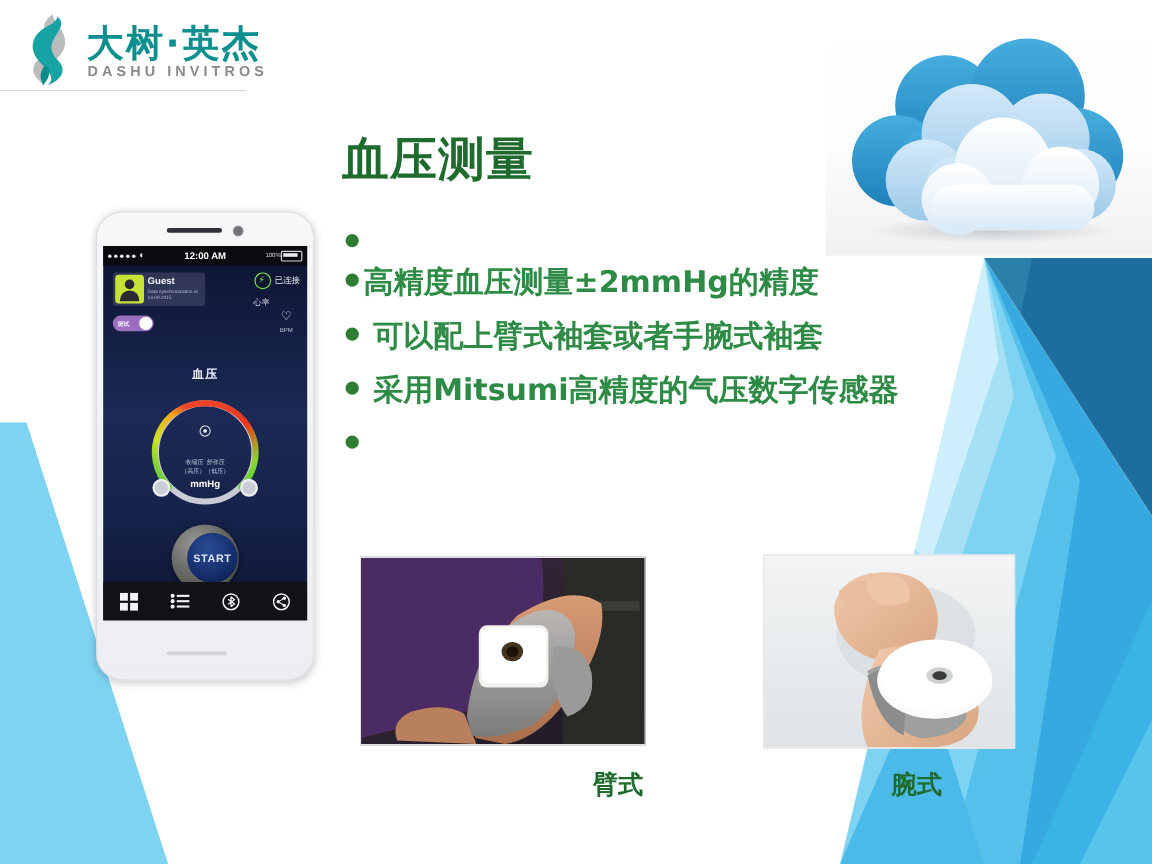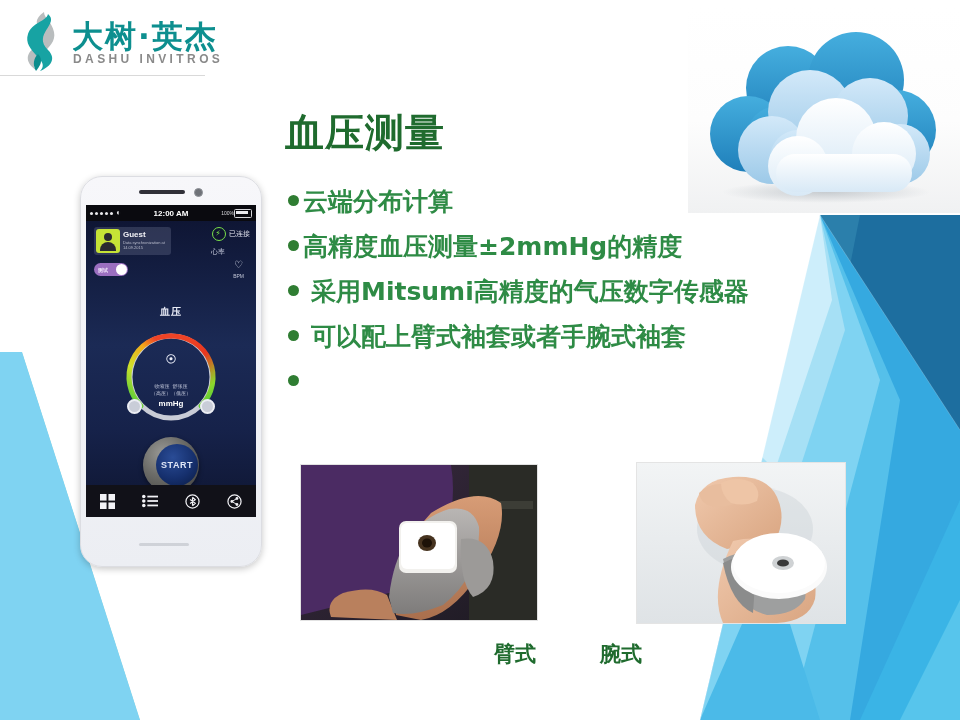--- a/index.html
+++ b/index.html
@@ -185,21 +185,21 @@
   .photo-wrist{
     position:absolute;left:636px;top:462px;width:208px;height:160px;
     border:1px solid #e4e4e4;overflow:hidden;background:#eceef0;
   }
   .cap-arm{
     position:absolute;left:300px;top:640px;width:236px;text-align:right;
     font-size:21px;color:#1f6b2e;font-weight:bold;
     font-family:"DejaVu Sans","Liberation Sans",sans-serif;
   }
   .cap-wrist{
-    position:absolute;left:600px;top:640px;width:208px;
+    position:absolute;left:660px;top:640px;width:208px;text-align:center;
     font-size:21px;color:#1f6b2e;font-weight:bold;
     font-family:"DejaVu Sans","Liberation Sans",sans-serif;
   }
 </style>
 </head>
 <body>
 
 <div id="slide">
 
   <svg class="bg-svg" viewBox="0 0 960 720">
@@ -236,33 +236,32 @@
     <div class="logo-text-cn">大树·英杰</div>
     <div class="logo-text-en">DASHU INVITROS</div>
     <div class="header-rule"></div>
   </div>
 
   <div class="title">血压测量</div>
 
   <div class="bullets">
     <div class="bullet-row">
       <span class="bullet-dot"></span>
-      <span class="bullet-text">云端分布计算</span>
     </div>
     <div class="bullet-row">
       <span class="bullet-dot"></span>
       <span class="bullet-text">高精度血压测量±2mmHg的精度</span>
     </div>
     <div class="bullet-row indented">
       <span class="bullet-dot"></span>
-      <span class="bullet-text">采用Mitsumi高精度的气压数字传感器</span>
+      <span class="bullet-text">可以配上臂式袖套或者手腕式袖套</span>
     </div>
     <div class="bullet-row indented">
       <span class="bullet-dot"></span>
-      <span class="bullet-text">可以配上臂式袖套或者手腕式袖套</span>
+      <span class="bullet-text">采用Mitsumi高精度的气压数字传感器</span>
     </div>
     <div class="bullet-row indented">
       <span class="bullet-dot"></span>
     </div>
   </div>
 
   <div class="cloud-box">
     <svg class="cloud-svg" viewBox="0 0 272 205">
       <defs>
         <linearGradient id="gBack" x1="0" y1="0" x2="0" y2="1">

